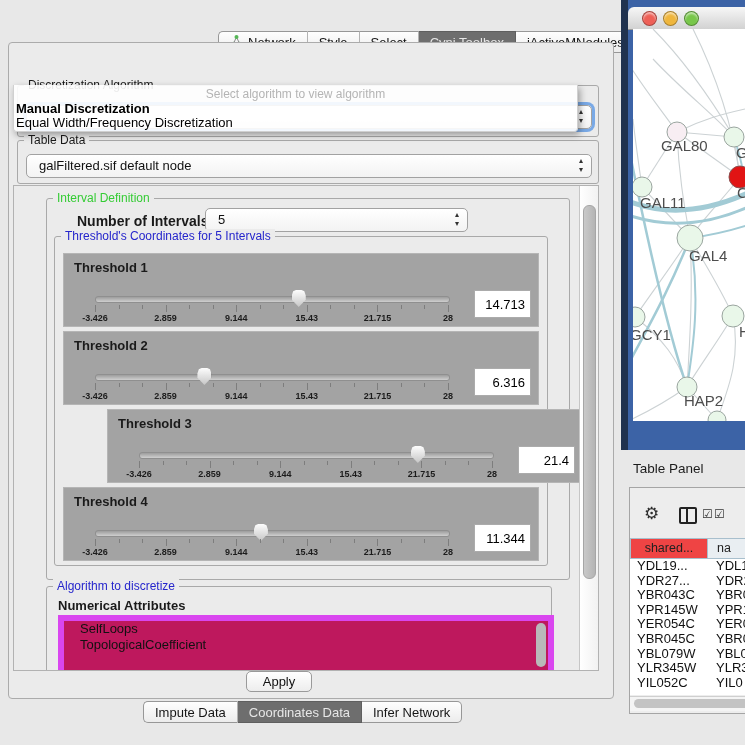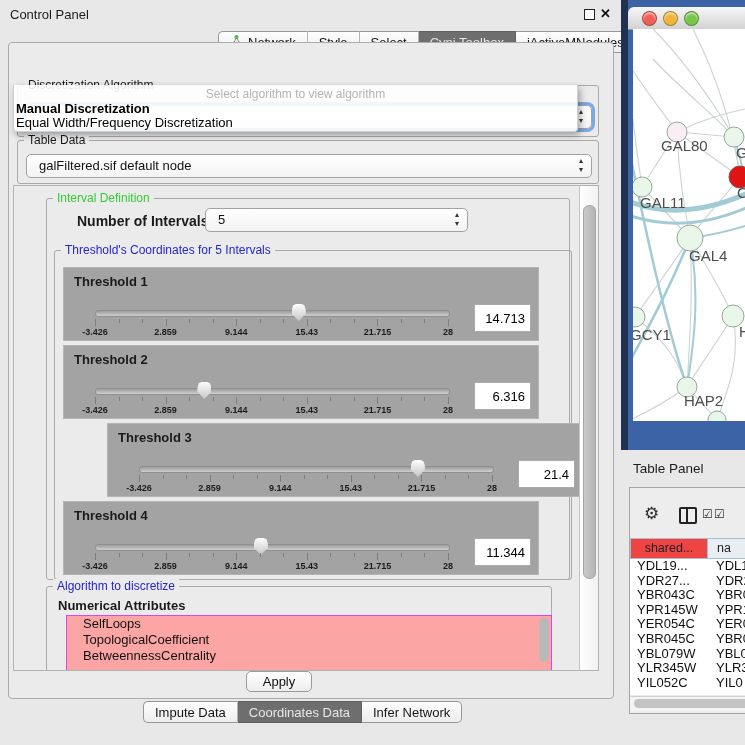--- a/index.html
+++ b/index.html
@@ -63,21 +63,21 @@
           clip-path:polygon(0% 32%,10% 8%,30% 0%,70% 0%,90% 8%,100% 32%,100% 58%,50% 100%,0% 58%);
           filter:drop-shadow(0 0 1px #777);}
   .ticks{position:absolute;left:31px;top:51px;width:353px;height:8px;}
   .tick{position:absolute;top:0;width:1px;background:#7d7d7d;}
   .tlabels{position:absolute;left:31px;top:59px;width:353px;height:10px;}
   .tlab{position:absolute;transform:translateX(-50%);font-size:9px;font-weight:bold;color:#1c1c1c;white-space:nowrap;}
   .tvalue{position:absolute;left:410px;top:36px;width:48px;height:24px;border:1px solid #ababab;
           background:#fff;text-align:right;padding-right:5px;font-size:13px;font-family:"Liberation Sans",sans-serif;}
 
   .attr-header{left:44px;top:412px;font-weight:bold;font-size:13px;}
-  .attr-list{left:52px;top:429px;width:484px;height:54px;background:#fca5a5;border:1px solid #d946ef;overflow:hidden;}
+  .attr-list{left:44px;top:429px;width:484px;height:54px;background:#be185d;border:6px solid #d946ef;overflow:hidden;}
   .attr-item{padding-left:16px;height:16px;line-height:16px;font-size:13px;color:#111;}
   .list-thumb{position:absolute;right:2px;top:2px;width:10px;height:44px;background:#b9b9b9;border-radius:5px;}
 
   .apply-btn{left:237px;top:628px;width:66px;height:21px;background:linear-gradient(#ffffff,#ededed);
              border:1px solid #9a9a9a;border-radius:5px;font-size:13px;font-family:"Liberation Sans",sans-serif;
              color:#111;text-align:center;line-height:18px;}
 
   
   .net-window{left:621px;top:0;width:124px;height:450px;
               background:linear-gradient(90deg,#20324f 0px,#20324f 7px,#3c63a6 7px);}
@@ -103,25 +103,20 @@
   .td2{flex:1;padding-left:8px;white-space:nowrap;}
   .hscroll{position:absolute;left:0;top:208px;width:100%;height:14px;background:#f4f4f4;border-top:1px solid #cfcfcf;}
   .hthumb{position:absolute;left:4px;top:2px;right:6px;height:9px;background:#c3c3c3;border-radius:5px;}
 </style>
 </head>
 <body>
 
 <div class="screen">
 
   <section class="abs cp">
-    <div class="abs cp-titlebar">
-      <span class="abs cp-title">Control Panel</span>
-      <span class="abs float-icon"></span>
-      <span class="abs close-icon">✕</span>
-    </div>
 
     <div class="abs segbar top-tabs" id="topTabs">
         <span class="seg">
           <span><svg width="13" height="13" viewBox="0 0 13 13">
               <line x1="6.5" y1="3" x2="3.5" y2="9.5" stroke="#8a8a8a"></line>
               <line x1="6.5" y1="3" x2="9.5" y2="9.5" stroke="#8a8a8a"></line>
               <circle cx="6.5" cy="3" r="2" fill="#55b656"></circle>
               <circle cx="3.5" cy="9.8" r="2" fill="#55b656"></circle>
               <circle cx="9.5" cy="9.8" r="2" fill="#55b656"></circle>
             </svg></span>
@@ -180,21 +175,21 @@
 
         <span class="abs num-label">Number of Intervals</span>
         <div class="combo" style="left:191px;top:22px;width:249px;height:22px;">
           <span>5</span>
           <span class="spin">
               <span>▴</span>
               <span>▾</span>
             </span>
         </div>
 
-        <div class="group" style="left:40px;top:64px;width:492px;height:328px;padding-left:24px;">
+        <div class="group" style="left:40px;top:50px;width:492px;height:328px;">
           <span class="glabel blue">Threshold's Coordinates for 5 Intervals</span>
           <div id="thresholds">
               <div class="tbox" style="top: 16px;">
     <div class="tbox-label">Threshold 1</div>
     <div class="track"></div>
     <div class="handle" style="left: 227.751px;"></div>
     <div class="ticks">
                   <span class="tick" style="left: 0%; height: 7px;"></span>
                   <span class="tick" style="left: 6.66667%; height: 4px;"></span>
                   <span class="tick" style="left: 13.3333%; height: 4px;"></span>
@@ -322,21 +317,20 @@
         </div>
 
         <div class="group" style="left:32px;top:400px;width:504px;height:150px;">
           <span class="glabel blue">Algorithm to discretize</span>
         </div>
         <span class="abs attr-header">Numerical Attributes</span>
         <div class="abs attr-list" id="attrList">
           <div class="list-thumb"></div>
         <div class="attr-item">SelfLoops</div>
             <div class="attr-item">TopologicalCoefficient</div>
-            <div class="attr-item">BetweennessCentrality</div>
           </div>
 
         <div class="vscroll">
           <div class="vthumb"></div>
         </div>
       </div>
 
       <button class="abs apply-btn">Apply</button>
     </div>
 

